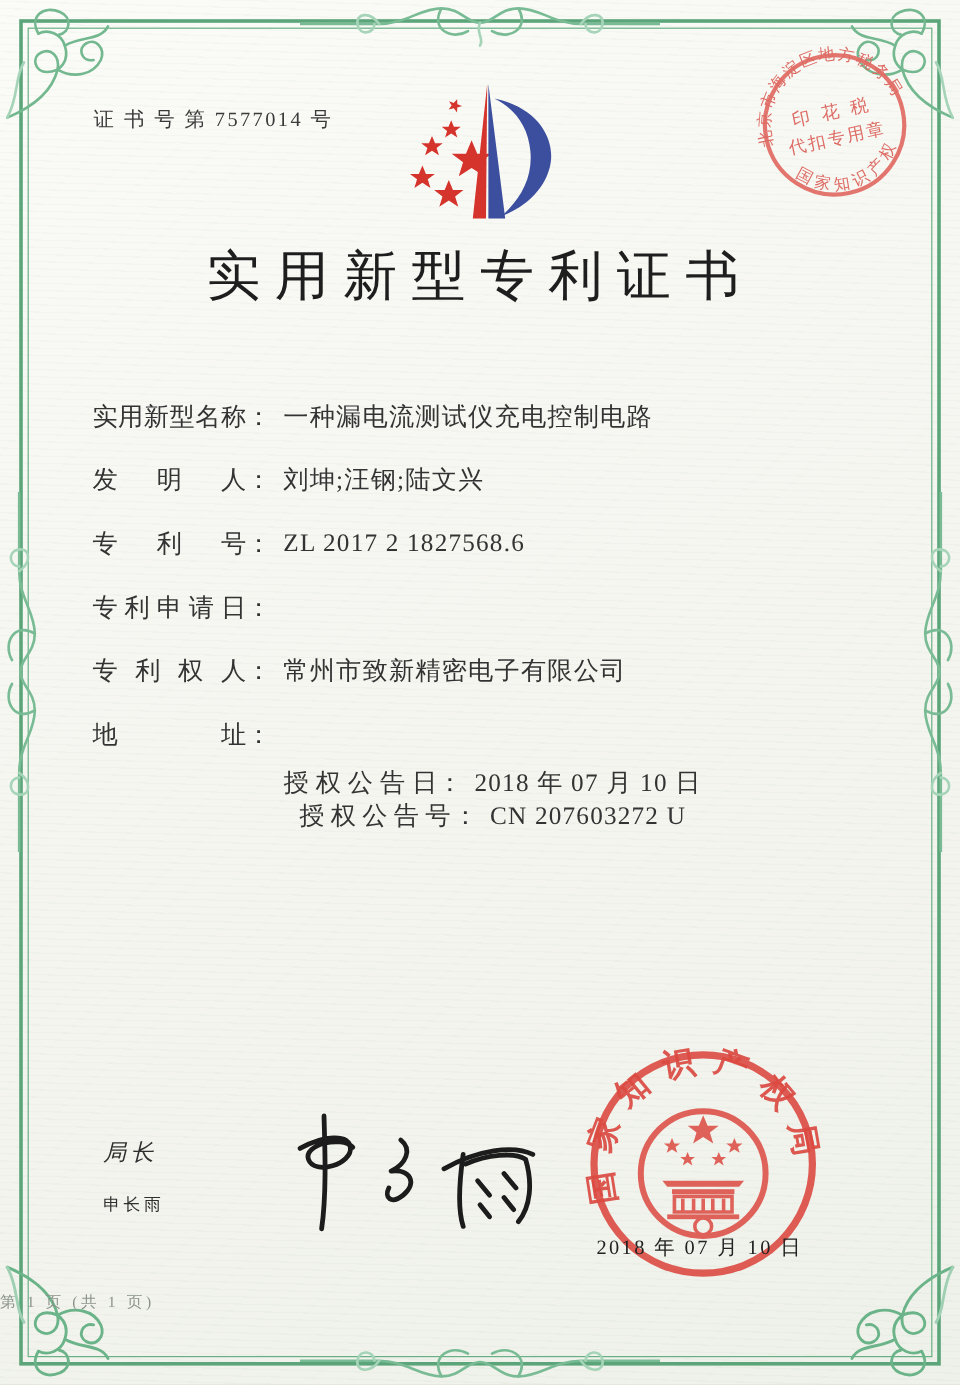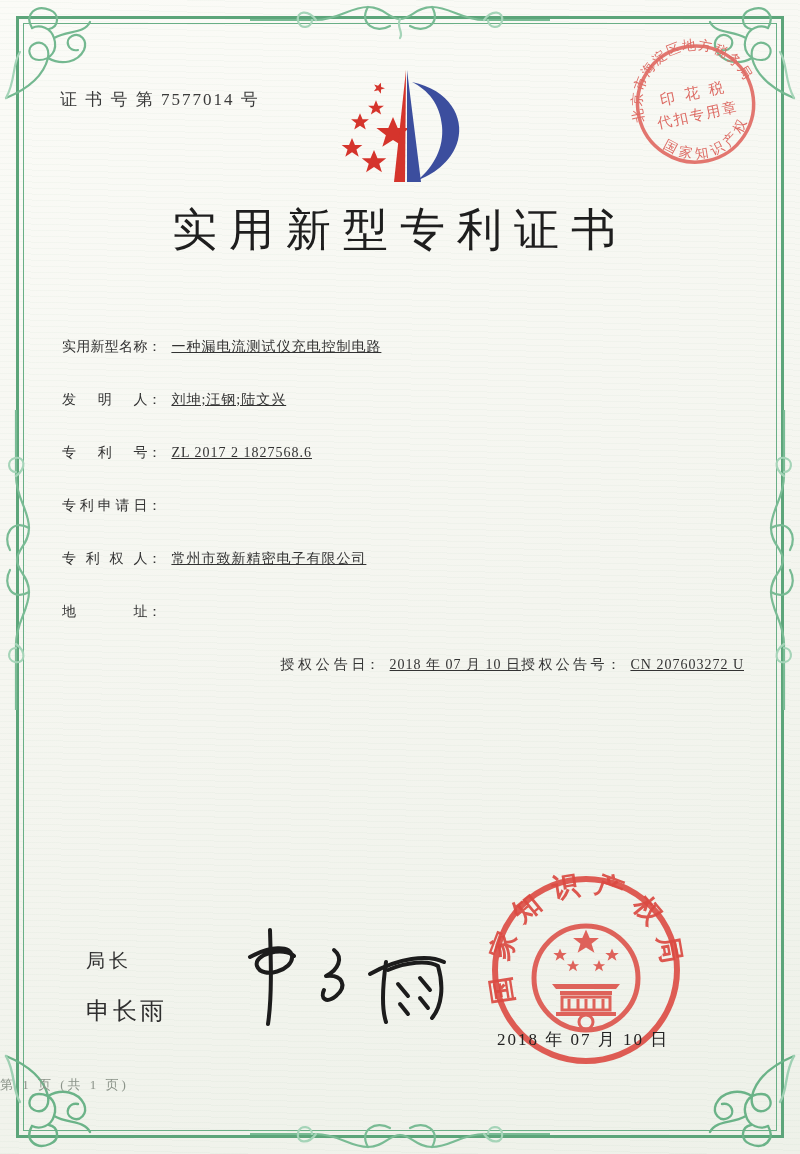--- a/index.html
+++ b/index.html
@@ -11,42 +11,42 @@
     overflow:hidden;
     font-family:"Liberation Serif","DejaVu Serif",serif;
     color:#2b2b2b;
   }
   
   .frame-outer{position:absolute; inset:16px; border:3px solid #5ca57a; pointer-events:none;}
   .frame-inner{position:absolute; inset:23px; border:1px solid #69af86; pointer-events:none;}
   .orn{position:absolute; pointer-events:none;}
   .orn svg{display:block;}
   
-  .cert-no{position:absolute; left:60px; top:88px; font-size:17px; letter-spacing:2px; color:#3a3a3a;}
+  .cert-no{position:absolute; left:78px; top:88px; font-size:17px; letter-spacing:2px; color:#3a3a3a;}
   .logo{position:absolute; left:330px; top:60px;}
   .stamp-top{position:absolute; left:626px; top:34px; transform:rotate(-12deg);}
   .title{
     position:absolute; left:0; right:0; top:200px; text-align:center;
     font-size:45px; font-weight:normal; letter-spacing:12px; color:#1e1e1e;
   }
   
   .fields{position:absolute; left:62px; top:320px; right:56px;}
-  .frow{height:53px; display:flex; align-items:center; font-size:14px; color:#333;}
+  .frow{height:53px; display:flex; align-items:center; font-size:21px; color:#333;margin-left:15px;}
   .flabel{display:inline-block; width:6.1em; text-align:justify; text-align-last:justify; white-space:nowrap;}
   .fcolon{margin-right:10px;}
-  .fvalue{letter-spacing:1px; white-space:nowrap;text-decoration:underline;}
-  .frow.split{justify-content:flex-end;}
+  .fvalue{letter-spacing:1px; white-space:nowrap;}
+  .frow.split{justify-content:flex-start;flex-direction:column;}
   .fpair{display:flex; align-items:center;}
   .fpair .flabel2{letter-spacing:2px;}
   
   .body-text{position:absolute; left:62px; right:56px; top:682px; font-size:16.5px; line-height:27.5px; color:#373737; text-align:justify;}
   .body-text p{margin:0; text-indent:2em;}
   
-  .director-title{position:absolute; left:86px; top:948px; font-size:19px; letter-spacing:4px; color:#2f2f2f;}
-  .director-name{position:absolute; left:86px; top:995px; font-size:24px; letter-spacing:3px; color:#2f2f2f;}
+  .director-title{position:absolute; left:86px; top:948px; font-size:19px; letter-spacing:4px; color:#2f2f2f;font-style:italic;}
+  .director-name{position:absolute; left:86px; top:995px; font-size:14px; letter-spacing:3px; color:#2f2f2f;}
   .signature{position:absolute; left:218px; top:912px;}
   .seal{position:absolute; left:486px; top:870px;}
   .seal-date{position:absolute; left:497px; top:1028px; font-size:17px; letter-spacing:2px; color:#222; z-index:3;}
   .footer{position:absolute; left:0; right:0; top:1076px; text-align:left; font-size:13px; letter-spacing:3px; color:#8b9389;}
 </style>
 </head>
 <body>
 
 <div class="page">
 

